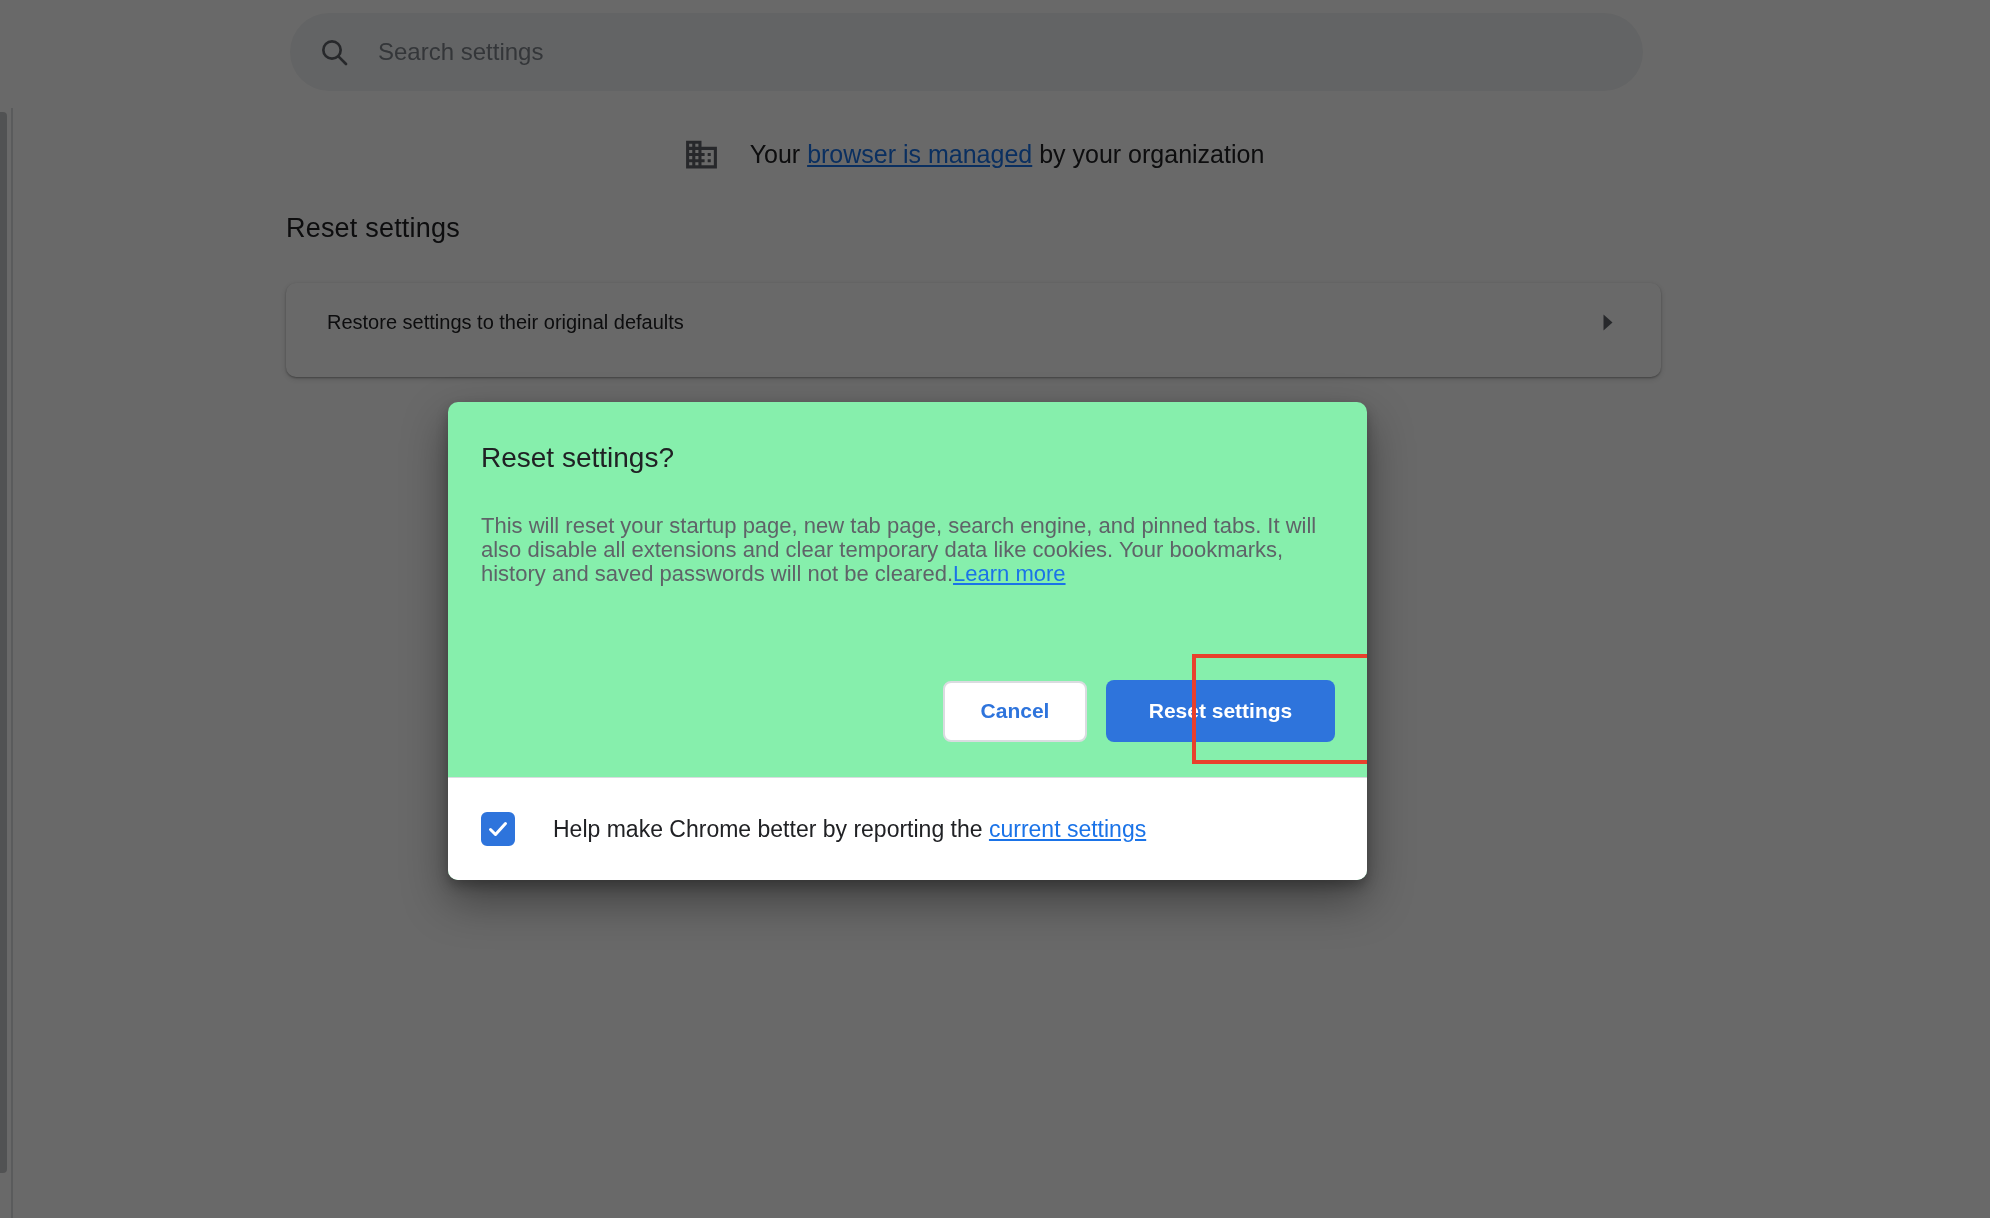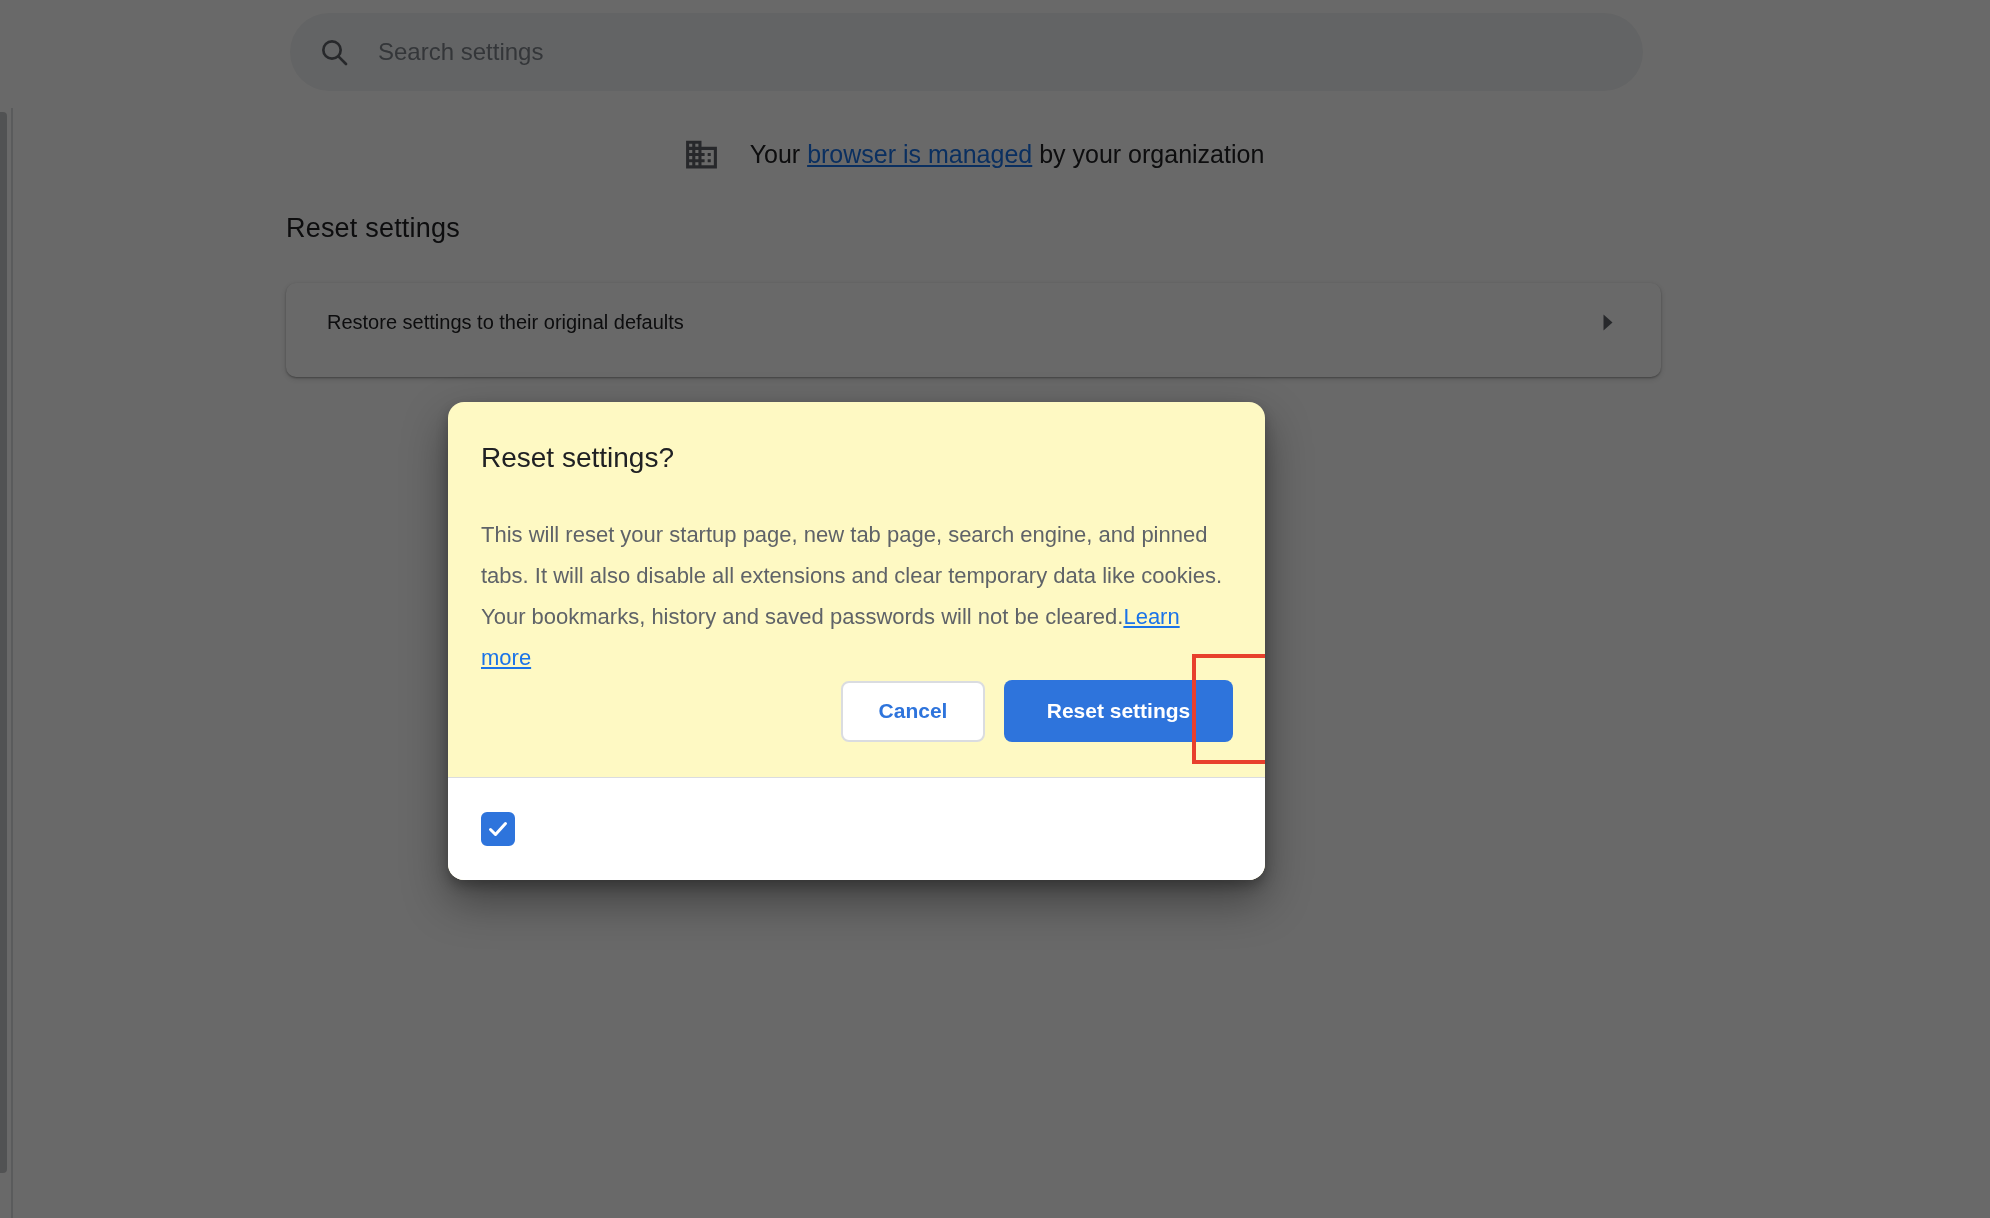--- a/index.html
+++ b/index.html
@@ -54,31 +54,31 @@
     font-size:20px; color:#202124; cursor:pointer;gap:24px;
   }
   .reset-card .card-label { flex:1; }
   .reset-card .icon-wrap { width:12px; height:17px; color:#5f6368; }
 
   
   .scrim { position:absolute; inset:0; background:rgba(0,0,0,0.59); z-index:50; }
 
   
   .dialog {
-    position:absolute; left:448px; top:402px; width:817px; height:478px;
-    background:#fef9c3; border-radius:16px; z-index:100; overflow:hidden;
+    position:absolute; left:448px; top:402px; width:919px; height:478px;
+    background:#86efac; border-radius:10px; z-index:100; overflow:hidden;
     box-shadow:0 6px 12px rgba(0,0,0,.25), 0 20px 45px rgba(0,0,0,.40);
   }
   .dialog-title {
     margin:38px 33px 0 33px; font-size:28px; font-weight:400;
     line-height:36px; color:#202124;
   }
   .dialog-body {
     margin:38px 32px 0 33px; max-width:950px;
-    font-size:22px; line-height:41px; color:#5f6368;
+    font-size:22px; line-height:24px; color:#5f6368;
   }
   .dialog-buttons {
     position:absolute; top:278px; left:0; right:0; height:62px;
     display:flex; justify-content:flex-end; align-items:center;
     gap:19px; padding-right:32px;margin-left:20px;
   }
   .btn {
     font-family:"Liberation Sans", sans-serif; font-size:21px; font-weight:700;
     border-radius:8px; cursor:pointer; display:flex; align-items:center; justify-content:center;
   }
@@ -168,16 +168,17 @@
     <div class="dialog-divider"></div>
 
     <div class="dialog-footer">
       <span class="checkbox checked" role="checkbox" aria-checked="true">
         <span class="check">
           <svg viewBox="0 0 24 24" fill="none" stroke="#ffffff" stroke-width="3" stroke-linecap="round" stroke-linejoin="round">
             <polyline points="4.5,12.5 9.5,17.5 19.5,6.5"></polyline>
           </svg>
         </span>
       </span>
+      <span class="footer-label"><span>Help make Chrome better by reporting the </span><a class="link">current settings</a></span>
     </div>
   </div>
 
 </div>
 
 </body></html>

